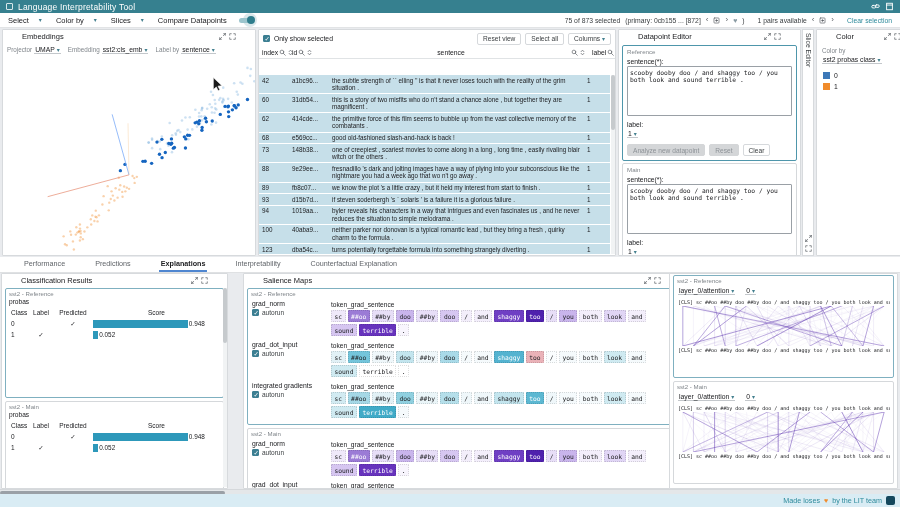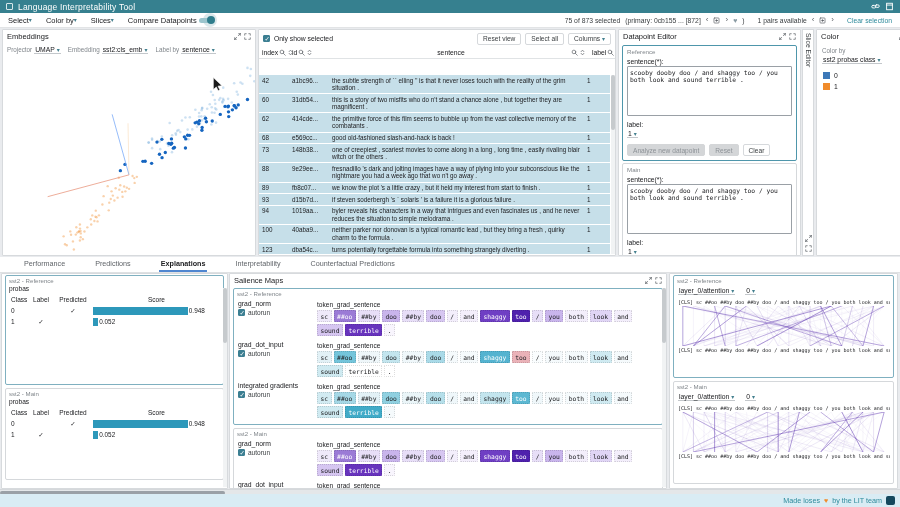--- a/index.html
+++ b/index.html
@@ -8,33 +8,33 @@
   
   .appbar{position:absolute;left:0;top:0;width:900px;height:13px;background:#36808f;color:#fff;display:flex;align-items:center;gap:5px;padding:0 6px;z-index:5}
   .applogo{width:7px;height:7px;border:1px solid rgba(255,255,255,.8);border-radius:1px}
   .appbar .title{font-size:8.5px;font-weight:normal;letter-spacing:.2px}
   .spacer{flex:1}
   .hicon{display:inline-block;width:9px;height:9px;color:#5f6368;cursor:pointer;flex:none}
   .hicon svg{width:100%;height:100%;display:block}
   .hicon.white{color:#fff}
   
   .toolbar{position:absolute;left:0;top:13px;width:900px;height:15px;background:#fff;border-bottom:1px solid #e2e4e6;display:flex;align-items:center;gap:14px;padding:0 8px;z-index:5}
-  .menu{display:flex;align-items:center;gap:0;font-size:7.5px;color:#202124;cursor:pointer}
+  .menu{display:flex;align-items:center;gap:10px;font-size:7.5px;color:#202124;cursor:pointer}
   .caret{font-size:6px;color:#44808f;line-height:1}
   .toggle{position:relative;width:15px;height:8px;margin-left:2px;cursor:pointer}
   .toggle .halo{position:absolute;right:-3px;top:-3px;width:14px;height:14px;border-radius:50%;background:rgba(54,128,143,.18)}
   .toggle .track{position:absolute;left:0;top:2px;width:14px;height:5px;border-radius:3px;background:#9cc5cd}
   .toggle .knob{position:absolute;right:-1px;top:0;width:8px;height:8px;border-radius:50%;background:#2f7d8c}
   .selection{margin-left:auto;display:flex;align-items:center;gap:5px;font-size:6.8px;color:#3c4043;white-space:nowrap}
   .navarrow{color:#5f6368;font-size:8px;cursor:pointer;line-height:1}
   .heart{color:#8a9ba3;font-size:7px}
   .tlink{color:#2d8a9b;cursor:pointer}
   
   .panel{position:absolute;background:#fff;border:1px solid #d7dadd;border-radius:1px;overflow:hidden}
-  .phead{height:13px;display:flex;align-items:center;justify-content:space-between;padding:0 4px}
+  .phead{height:13px;display:flex;align-items:center;justify-content:space-between;padding:0 19px}
   .ptitle{font-size:7.5px;color:#202124}
   .hicons{display:flex;gap:3px}
   .hicon.sm{width:7px;height:7px}
   
   .embcontrols{display:flex;align-items:center;gap:7px;padding:0 4px;height:13px}
   .ctlabel{font-size:6.3px;color:#80868b;margin-right:2px}
   .selectval{display:inline-flex;align-items:center;gap:2px;font-size:6.8px;color:#202124;border-bottom:1px solid #c3c7cb;padding:0 1px;cursor:pointer;white-space:nowrap}
   .scatter{position:absolute;left:0;top:27px;right:0;bottom:0}
   .scatter svg{width:100%;height:100%;display:block}
   
@@ -608,25 +608,40 @@
         <span>1</span>
       </div>
     </div>
 </div>
 
 <div class="tabbar">
   <span class="tab">Performance</span>
   <span class="tab">Predictions</span>
   <span class="tab active">Explanations</span>
   <span class="tab">Interpretability</span>
-  <span class="tab">Counterfactual Predictions</span>
+  <span class="tab">Counterfactual Explanation</span>
 </div>
 <div class="draghandle"></div>
 
 <div class="panel" style="left:1px;top:273px;width:227px;height:216px">
+  <div class="phead">
+    <span class="ptitle">Classification Results</span>
+    <span class="hicons">
+        <span class="hicon sm">
+          <svg viewBox="0 0 10 10" fill="none" stroke="currentColor" stroke-width="1" stroke-linecap="round">
+            <path d="M6.2 3.8 L9 1 M9 1 H6.6 M9 1 V3.4 M3.8 6.2 L1 9 M1 9 H3.4 M1 9 V6.6"></path>
+          </svg>
+        </span>
+        <span class="hicon sm">
+          <svg viewBox="0 0 10 10" fill="none" stroke="currentColor" stroke-width="1" stroke-linecap="round">
+            <path d="M1 3.2 V1 H3.2 M6.8 1 H9 V3.2 M9 6.8 V9 H6.8 M3.2 9 H1 V6.8"></path>
+          </svg>
+        </span>
+      </span>
+  </div>
   <div class="subbox ref" id="clsg0" style="height:110px">
     <div class="sublabel">sst2 - Reference</div>
     <div class="fieldname">probas</div>
     <div class="ctable">
         <div class="crow chead">
           <div class="cc1">Class</div>
           <div class="cc2">Label</div>
           <div class="cc3">Predicted</div>
           <div class="cc4" style="justify-content: center;">Score</div>
         </div>
@@ -678,21 +693,21 @@
             <span class="scoreval">0.052</span>
           </div>
         </div>
       </div>
   </div>
   <div class="vscroll" style="top:14px">
       <div class="vthumb"></div>
     </div>
 </div>
 
-<div class="panel" style="left:229px;top:273px;width:438px;height:216px">
+<div class="panel" style="left:243px;top:273px;width:438px;height:216px">
   <div class="phead">
     <span class="ptitle">Salience Maps</span>
     <span class="hicons">
         <span class="hicon sm">
           <svg viewBox="0 0 10 10" fill="none" stroke="currentColor" stroke-width="1" stroke-linecap="round">
             <path d="M6.2 3.8 L9 1 M9 1 H6.6 M9 1 V3.4 M3.8 6.2 L1 9 M1 9 H3.4 M1 9 V6.6"></path>
           </svg>
         </span>
         <span class="hicon sm">
           <svg viewBox="0 0 10 10" fill="none" stroke="currentColor" stroke-width="1" stroke-linecap="round">

